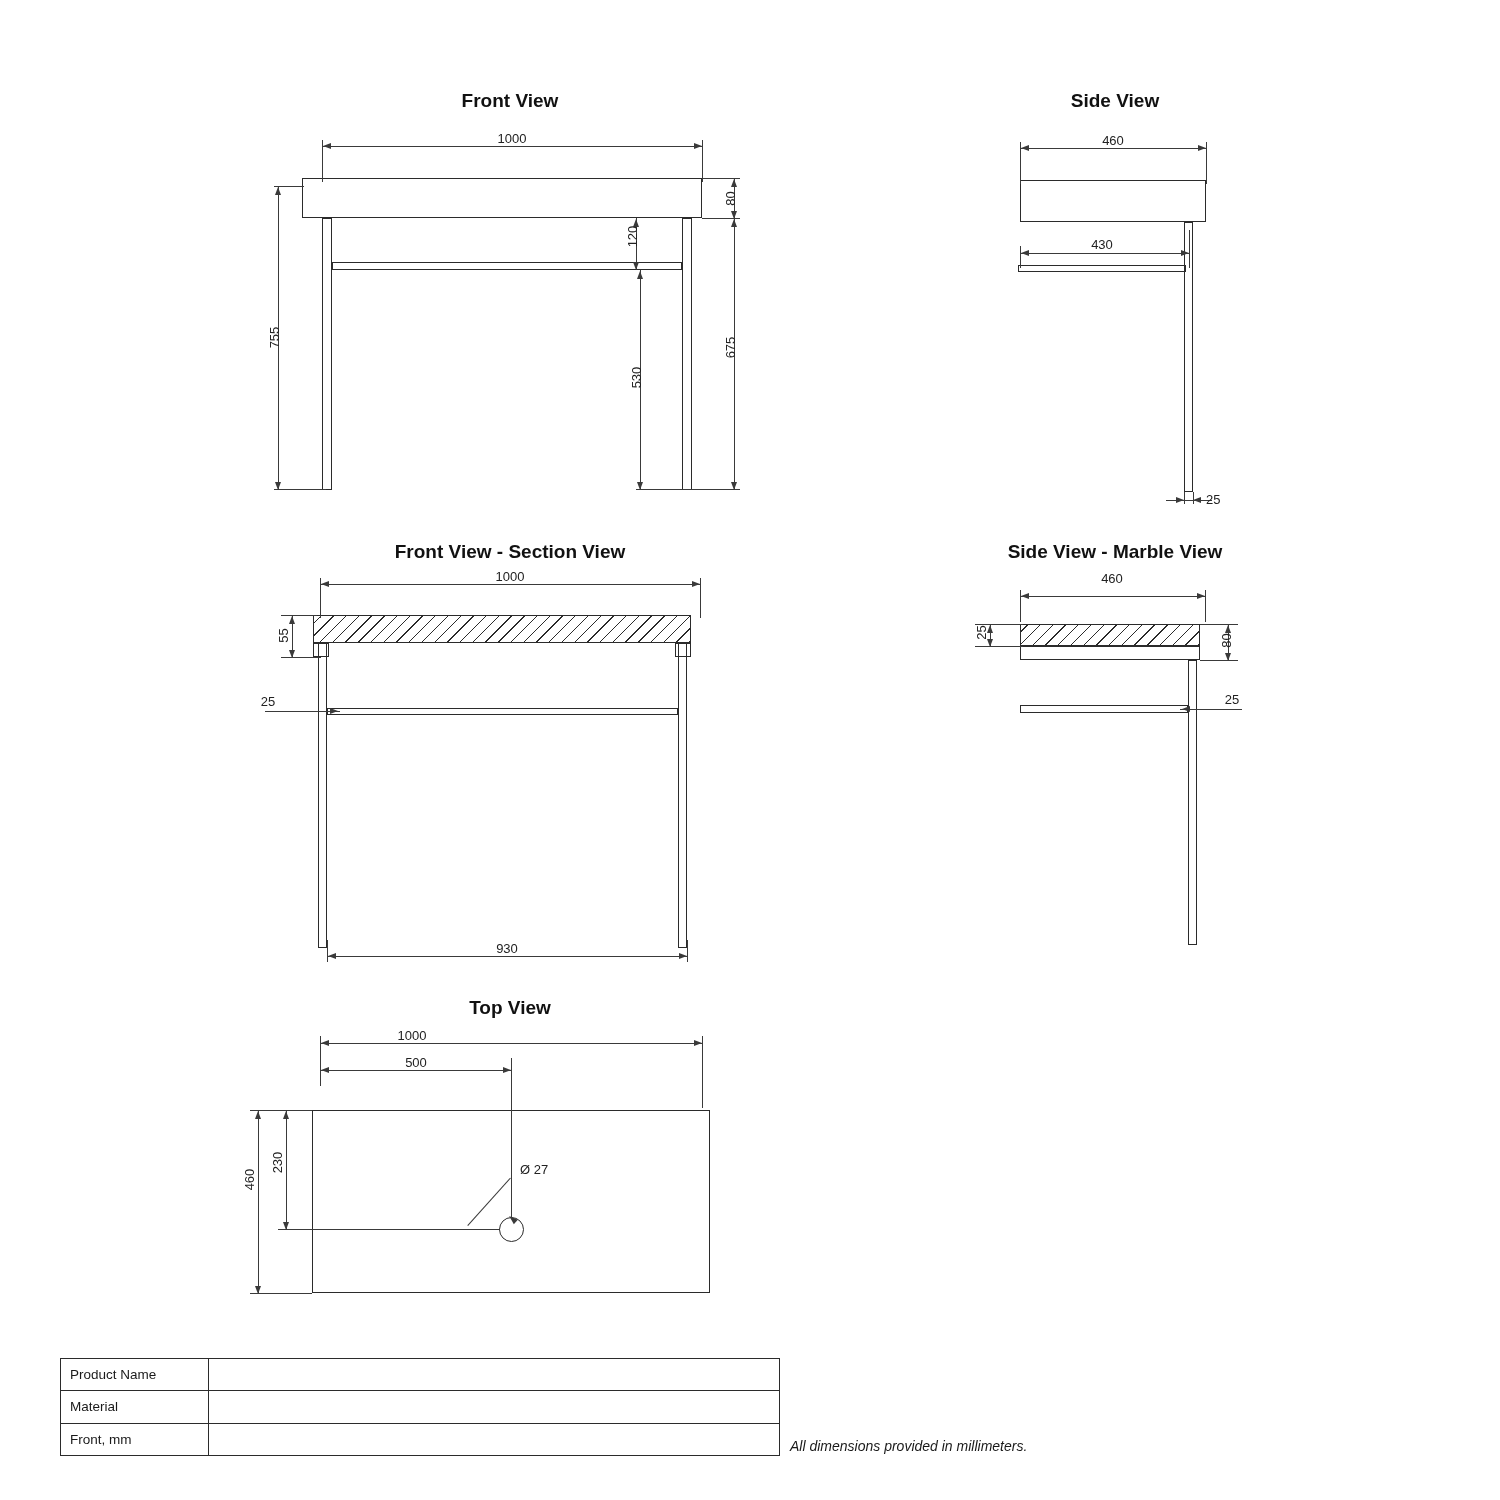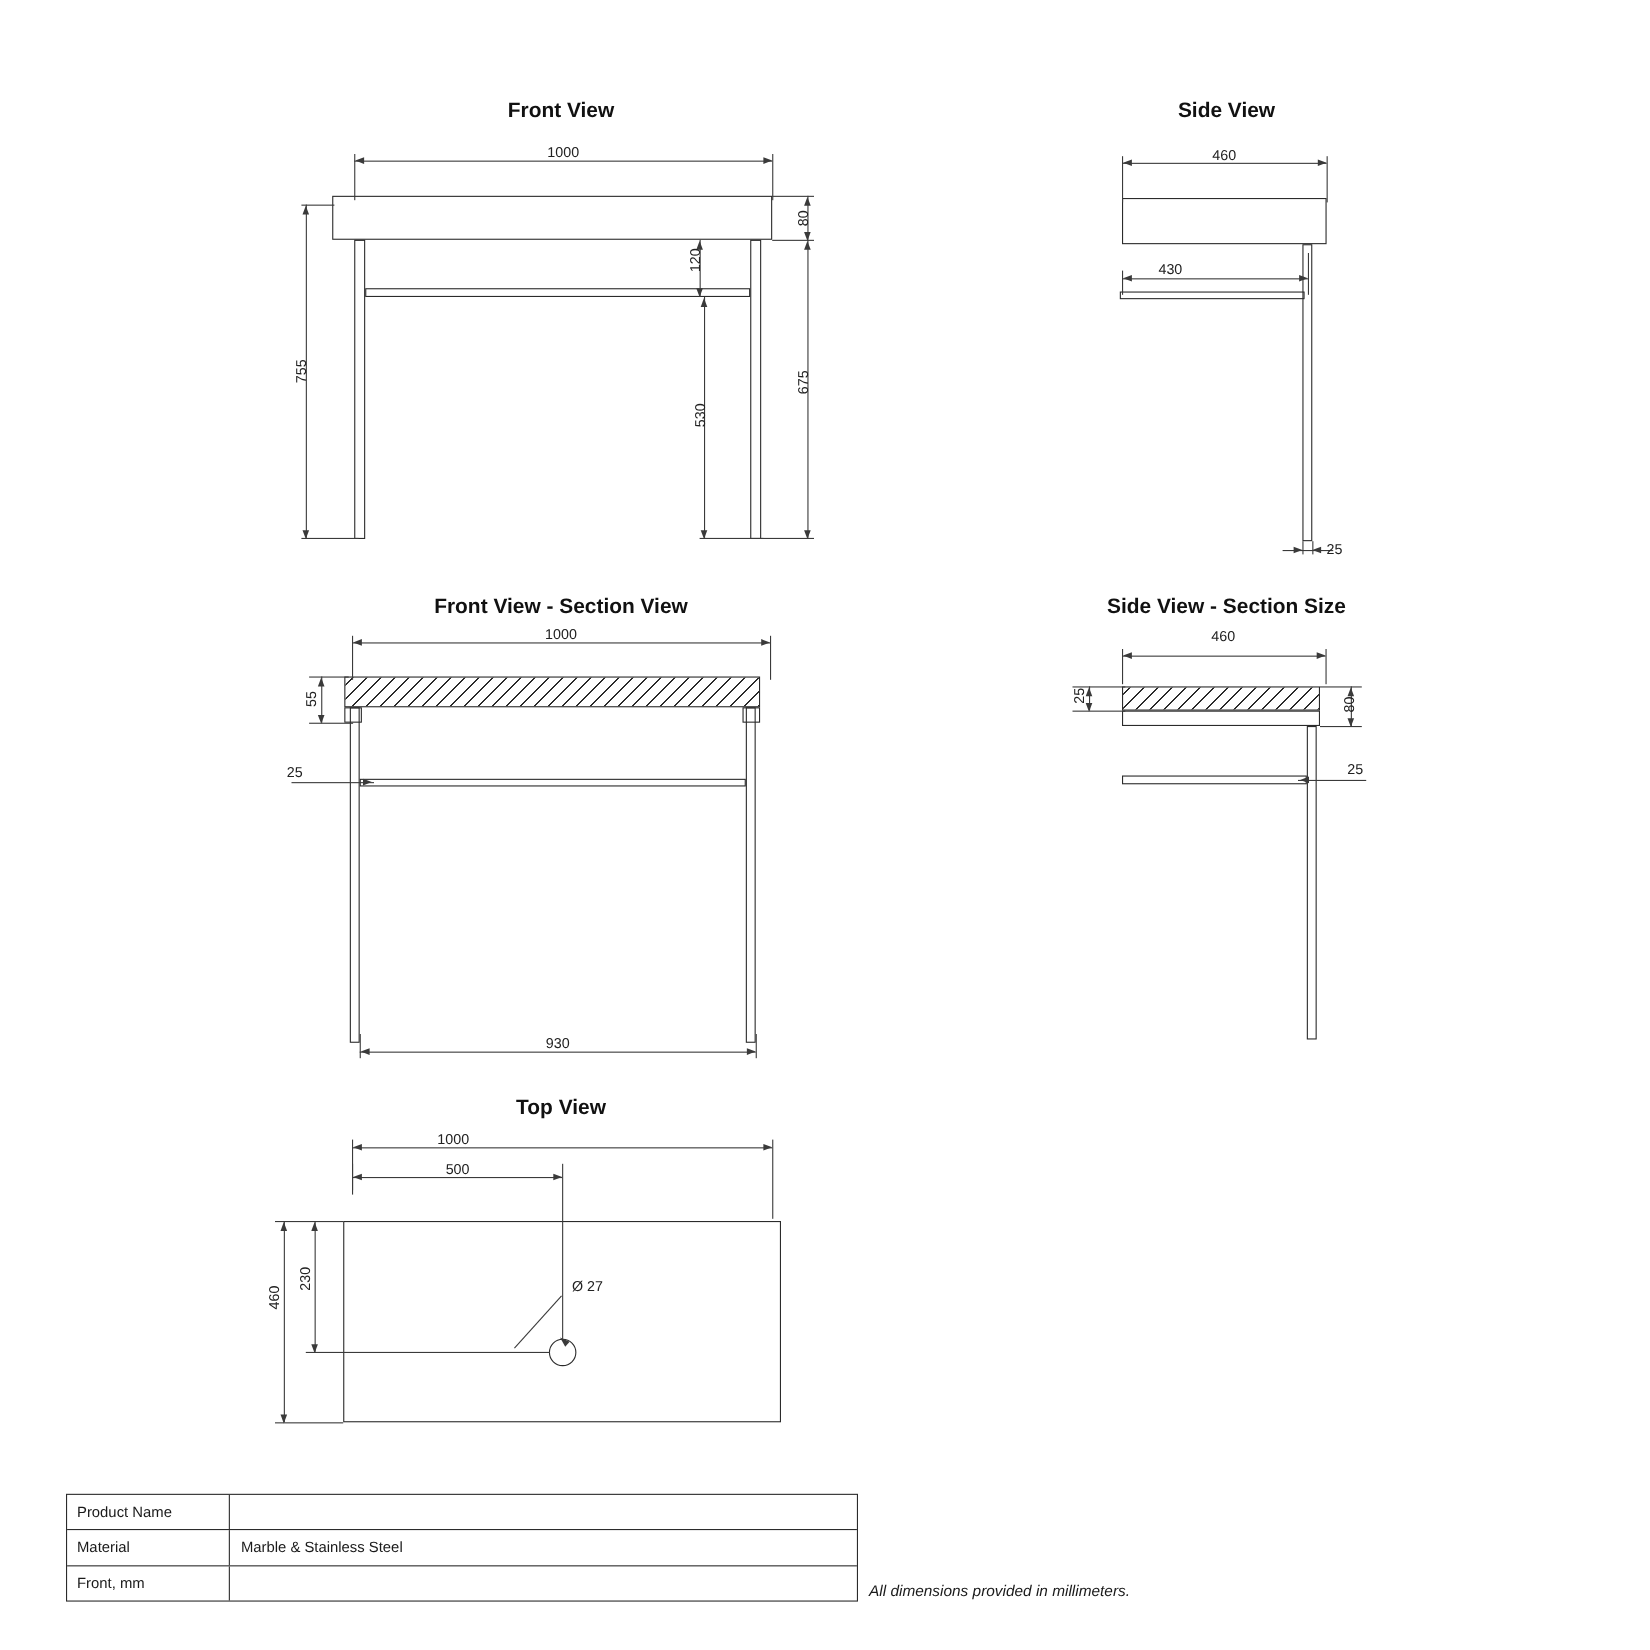--- a/index.html
+++ b/index.html
@@ -225,21 +225,21 @@
     <div class="dim h" style="left:1020px; top:148px; width:186px;"></div>
     <div class="arrow left" style="left:1021px; top:145px;"></div>
     <div class="arrow right" style="left:1198px; top:145px;"></div>
     <div class="dimtext" style="left:1063px; top:133px; width:100px;">460</div>
 
     <div class="dim v" style="left:1020px; top:246px; height:22px;"></div>
     <div class="dim v" style="left:1189px; top:230px; height:38px;"></div>
     <div class="dim h" style="left:1020px; top:253px; width:169px;"></div>
     <div class="arrow left" style="left:1021px; top:250px;"></div>
     <div class="arrow right" style="left:1181px; top:250px;"></div>
-    <div class="dimtext" style="left:1014px; top:237px; width:100px;text-align:center;">430</div>
+    <div class="dimtext" style="left:1052px; top:237px; width:100px;text-align:center;">430</div>
 
     <div class="dim v" style="left:1184px; top:492px; height:12px;"></div>
     <div class="dim v" style="left:1193px; top:492px; height:12px;"></div>
     <div class="dim h" style="left:1166px; top:500px; width:46px;"></div>
     <div class="arrow right" style="left:1176px; top:497px;"></div>
     <div class="arrow left" style="left:1193px; top:497px;"></div>
     <div class="dimtext" style="left:1206px; top:492px; width:40px; text-align:left;">25</div>
   </div>
 
   <div class="view-title" style="left:360px; top:541px; width:300px;">Front View - Section View</div>
@@ -274,21 +274,21 @@
     <div class="dimtext" style="left:248px; top:694px; width:40px;">25</div>
 
     <div class="dim v" style="left:327px; top:940px; height:22px;"></div>
     <div class="dim v" style="left:687px; top:940px; height:22px;"></div>
     <div class="dim h" style="left:327px; top:956px; width:360px;"></div>
     <div class="arrow left" style="left:328px; top:953px;"></div>
     <div class="arrow right" style="left:679px; top:953px;"></div>
     <div class="dimtext" style="left:457px; top:941px; width:100px;">930</div>
   </div>
 
-  <div class="view-title" style="left:965px; top:541px; width:300px;">Side View - Section Size</div>
+  <div class="view-title" style="left:965px; top:541px; width:300px;">Side View - Marble View</div>
 
   <div>
 
     <div class="hatch" style="left:1020px; top:624px; width:180px; height:22px;"></div>
     <div class="rect" style="left:1020px; top:646px; width:180px; height:14px;"></div>
 
     <div class="rect" style="left:1188px; top:660px; width:9px; height:285px;"></div>
 
     <div class="rect" style="left:1020px; top:705px; width:168px; height:8px;"></div>
 
@@ -358,21 +358,20 @@
     <div class="dimtext" style="left:520px; top:1162px; width:70px; text-align:left;">Ø 27</div>
   </div>
 
   <div id="titleblock">
     <div id="specs">
       <div class="spec-row">
         <div class="spec-label">Product Name</div>
       </div>
       <div class="spec-row">
         <div class="spec-label">Material</div>
-        <div class="spec-value">Marble &amp; Stainless Steel</div>
       </div>
       <div class="spec-row">
         <div class="spec-label">Front, mm</div>
       </div>
     </div>
   </div>
 
   <div id="footnote">All dimensions provided in millimeters.</div>
 
 </div>

